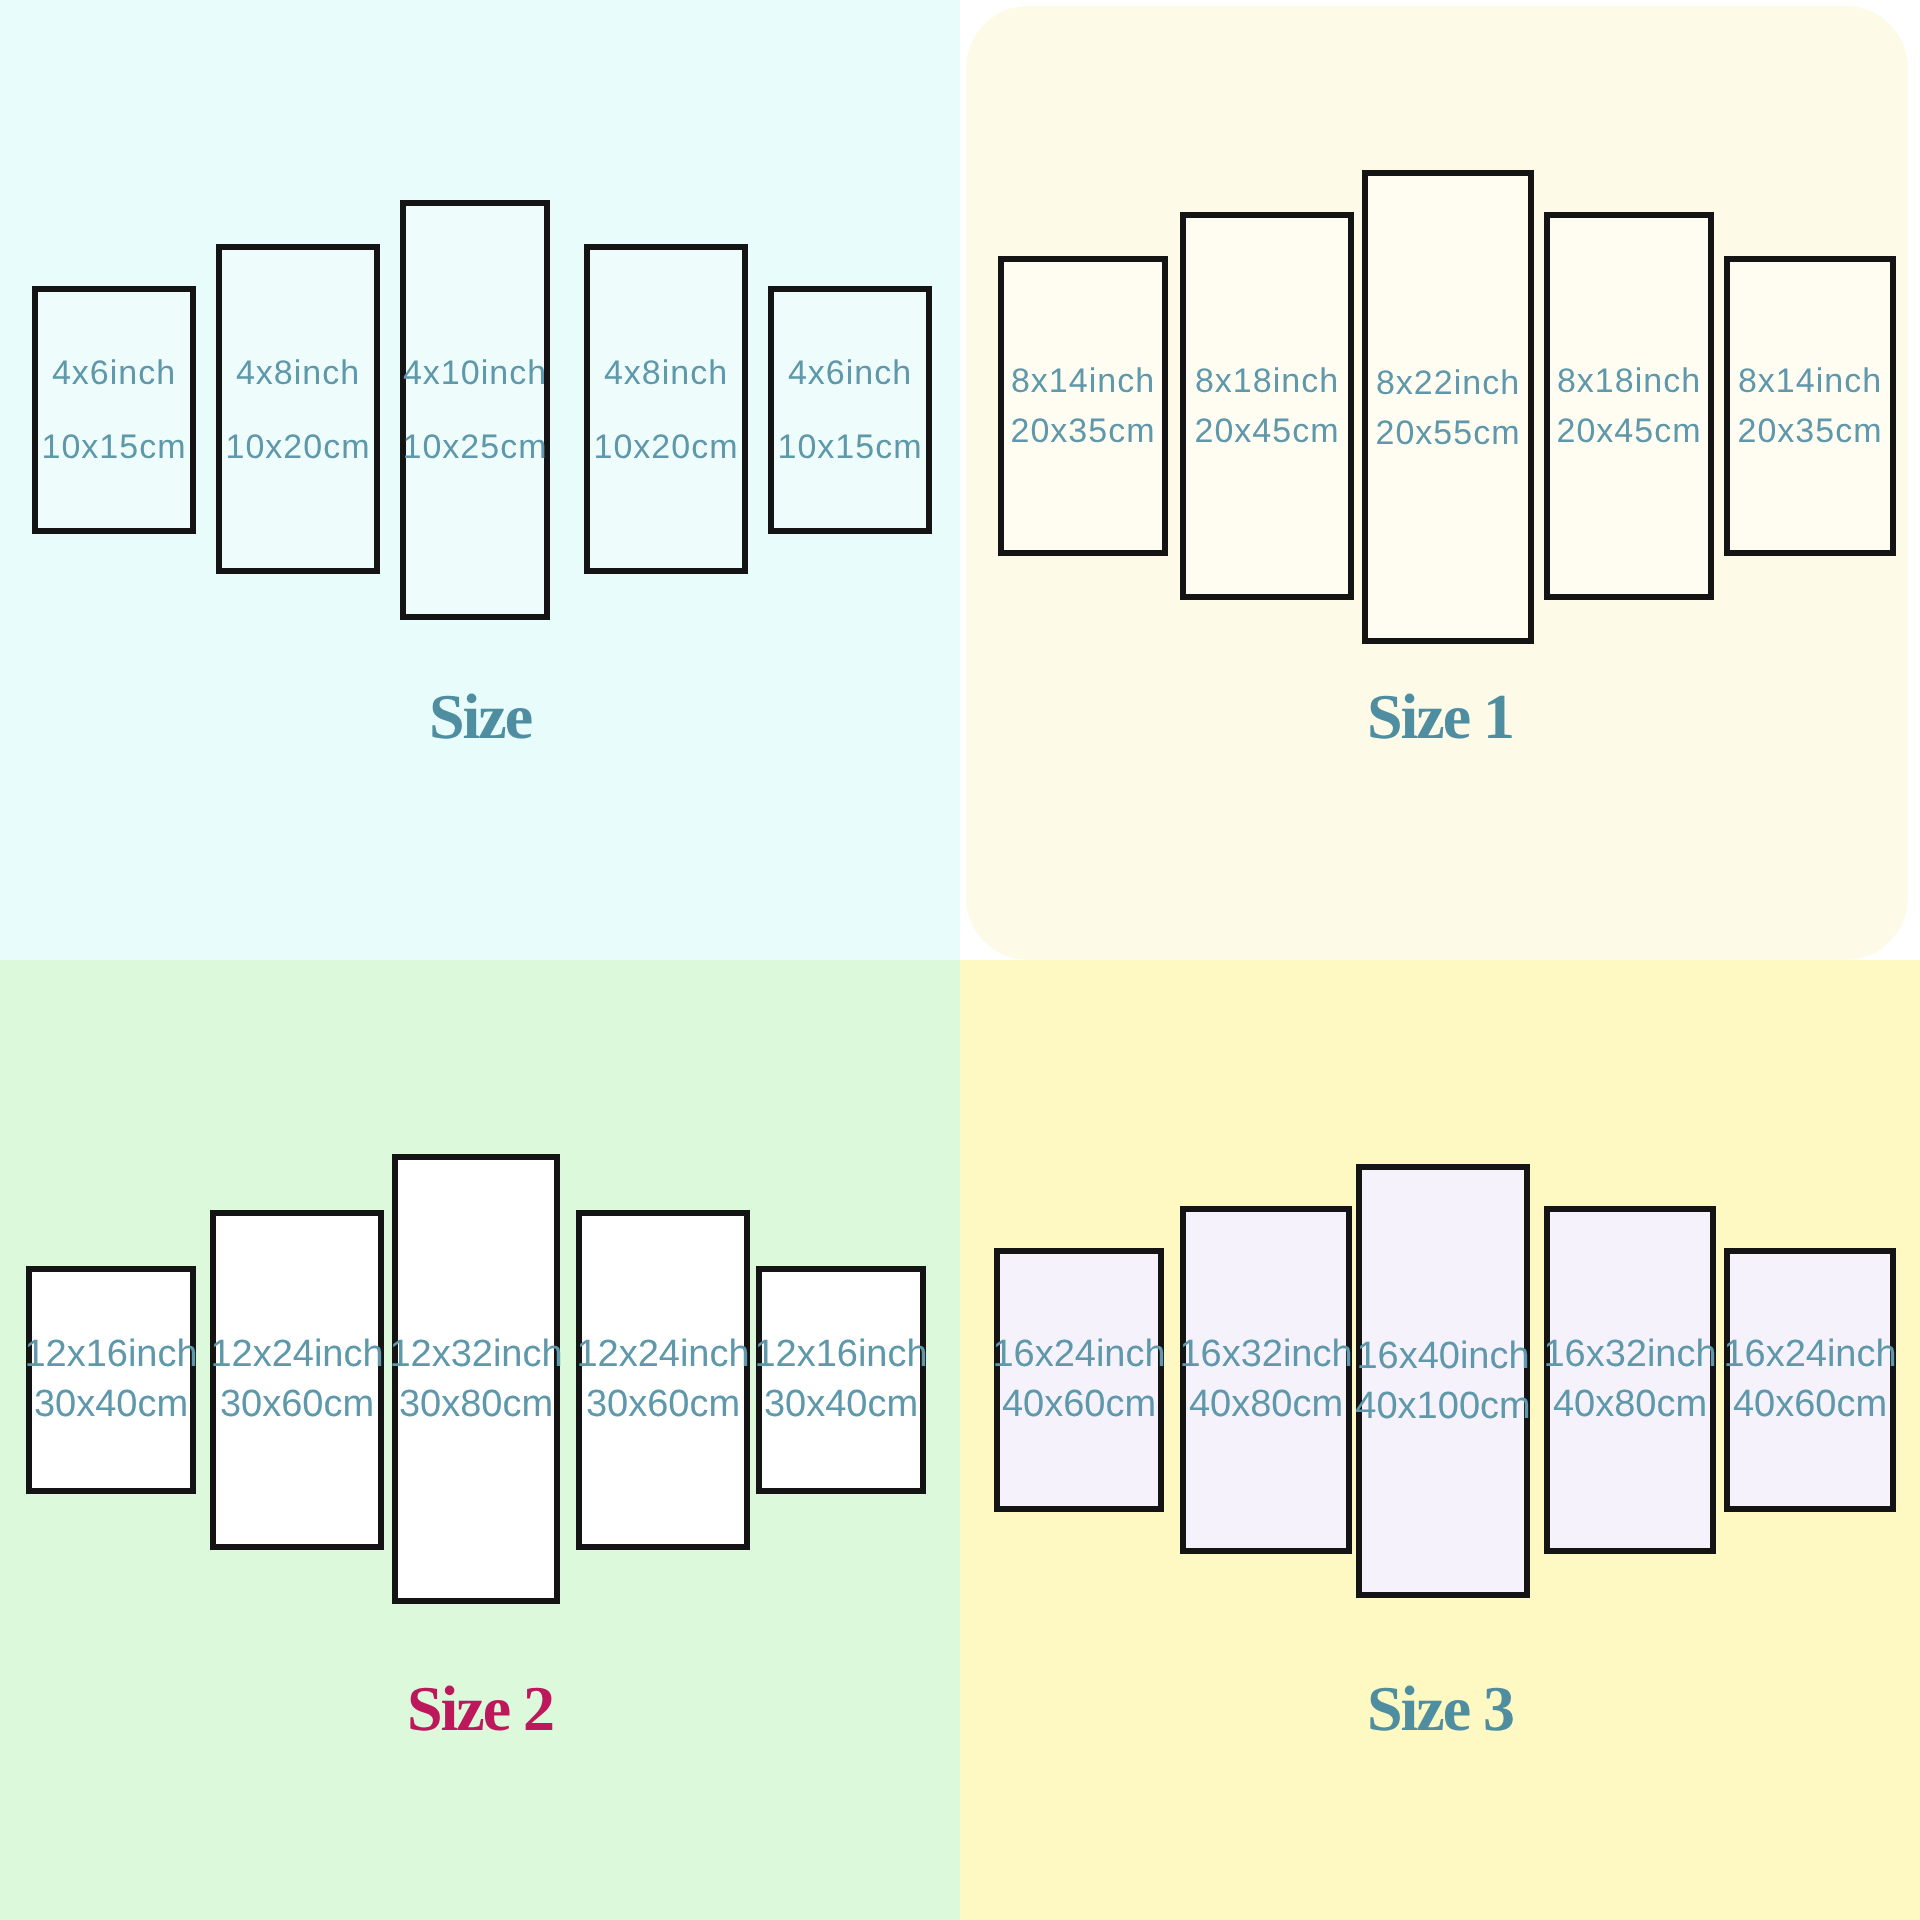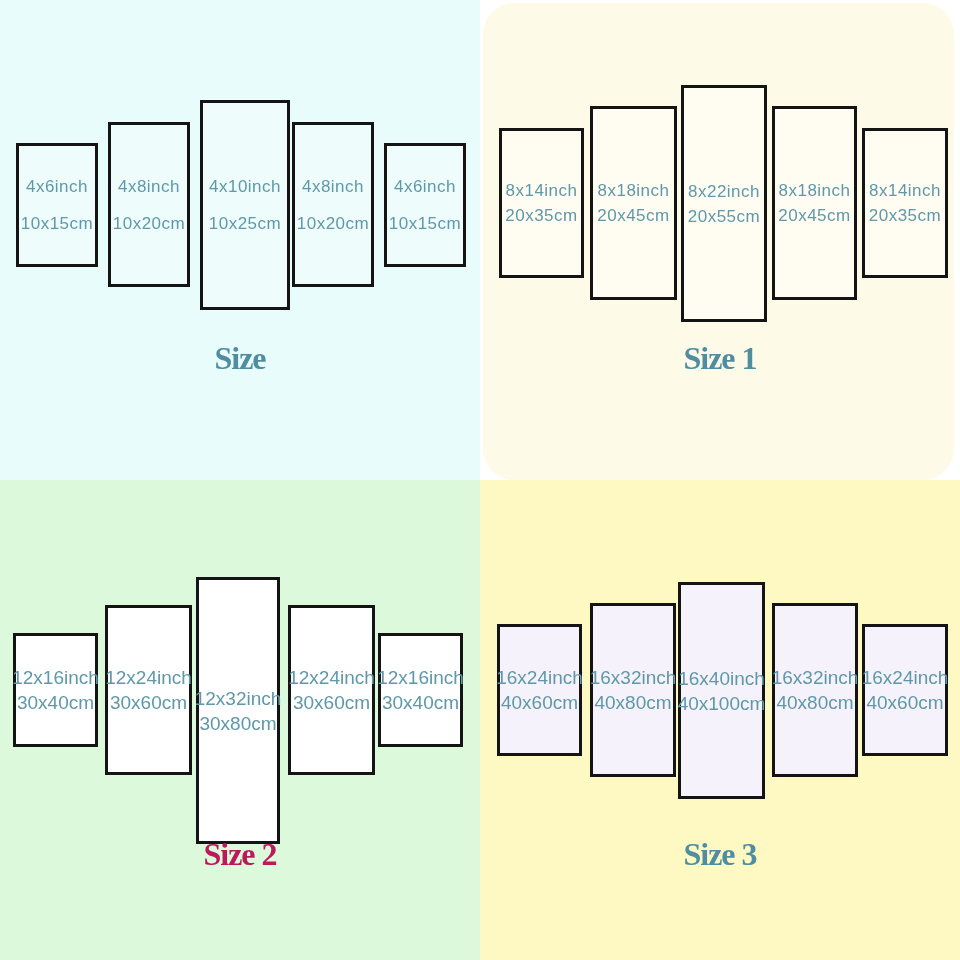--- a/index.html
+++ b/index.html
@@ -37,33 +37,33 @@
     font-family:"Liberation Serif", serif;font-weight:bold;
     font-size:32px;letter-spacing:-1px;color:#4f8da0;line-height:1;
   }
   .top-row .title{top:342px;}
   .bottom-row .title{top:358px;}
   #q2 .title{color:#be185d;}
 
   
   #q0 .p0{left:16px;top:143px;width:82px;height:124px;}
   #q0 .p1{left:108px;top:122px;width:82px;height:165px;}
-  #q0 .p2{left:200px;top:100px;width:90px;height:210px;}
+  #q0 .p2{left:200px;top:100px;width:75px;height:210px;}
   #q0 .p3{left:292px;top:122px;width:82px;height:165px;}
   #q0 .p4{left:384px;top:143px;width:82px;height:124px;}
   
   #q1 .p0{left:19px;top:128px;width:85px;height:150px;}
   #q1 .p1{left:110px;top:106px;width:87px;height:194px;}
   #q1 .p2{left:201px;top:85px;width:86px;height:237px;}
   #q1 .p3{left:292px;top:106px;width:85px;height:194px;}
   #q1 .p4{left:382px;top:128px;width:86px;height:150px;}
   
   #q2 .p0{left:13px;top:153px;width:85px;height:114px;}
   #q2 .p1{left:105px;top:125px;width:87px;height:170px;}
-  #q2 .p2{left:196px;top:97px;width:84px;height:267px;}
+  #q2 .p2{left:196px;top:97px;width:84px;height:225px;}
   #q2 .p3{left:288px;top:125px;width:87px;height:170px;}
   #q2 .p4{left:378px;top:153px;width:85px;height:114px;}
   
   #q3 .p0{left:17px;top:144px;width:85px;height:132px;}
   #q3 .p1{left:110px;top:123px;width:86px;height:174px;}
   #q3 .p2{left:198px;top:102px;width:87px;height:217px;}
   #q3 .p3{left:292px;top:123px;width:86px;height:174px;}
   #q3 .p4{left:382px;top:144px;width:86px;height:132px;}
 </style>
 </head>

